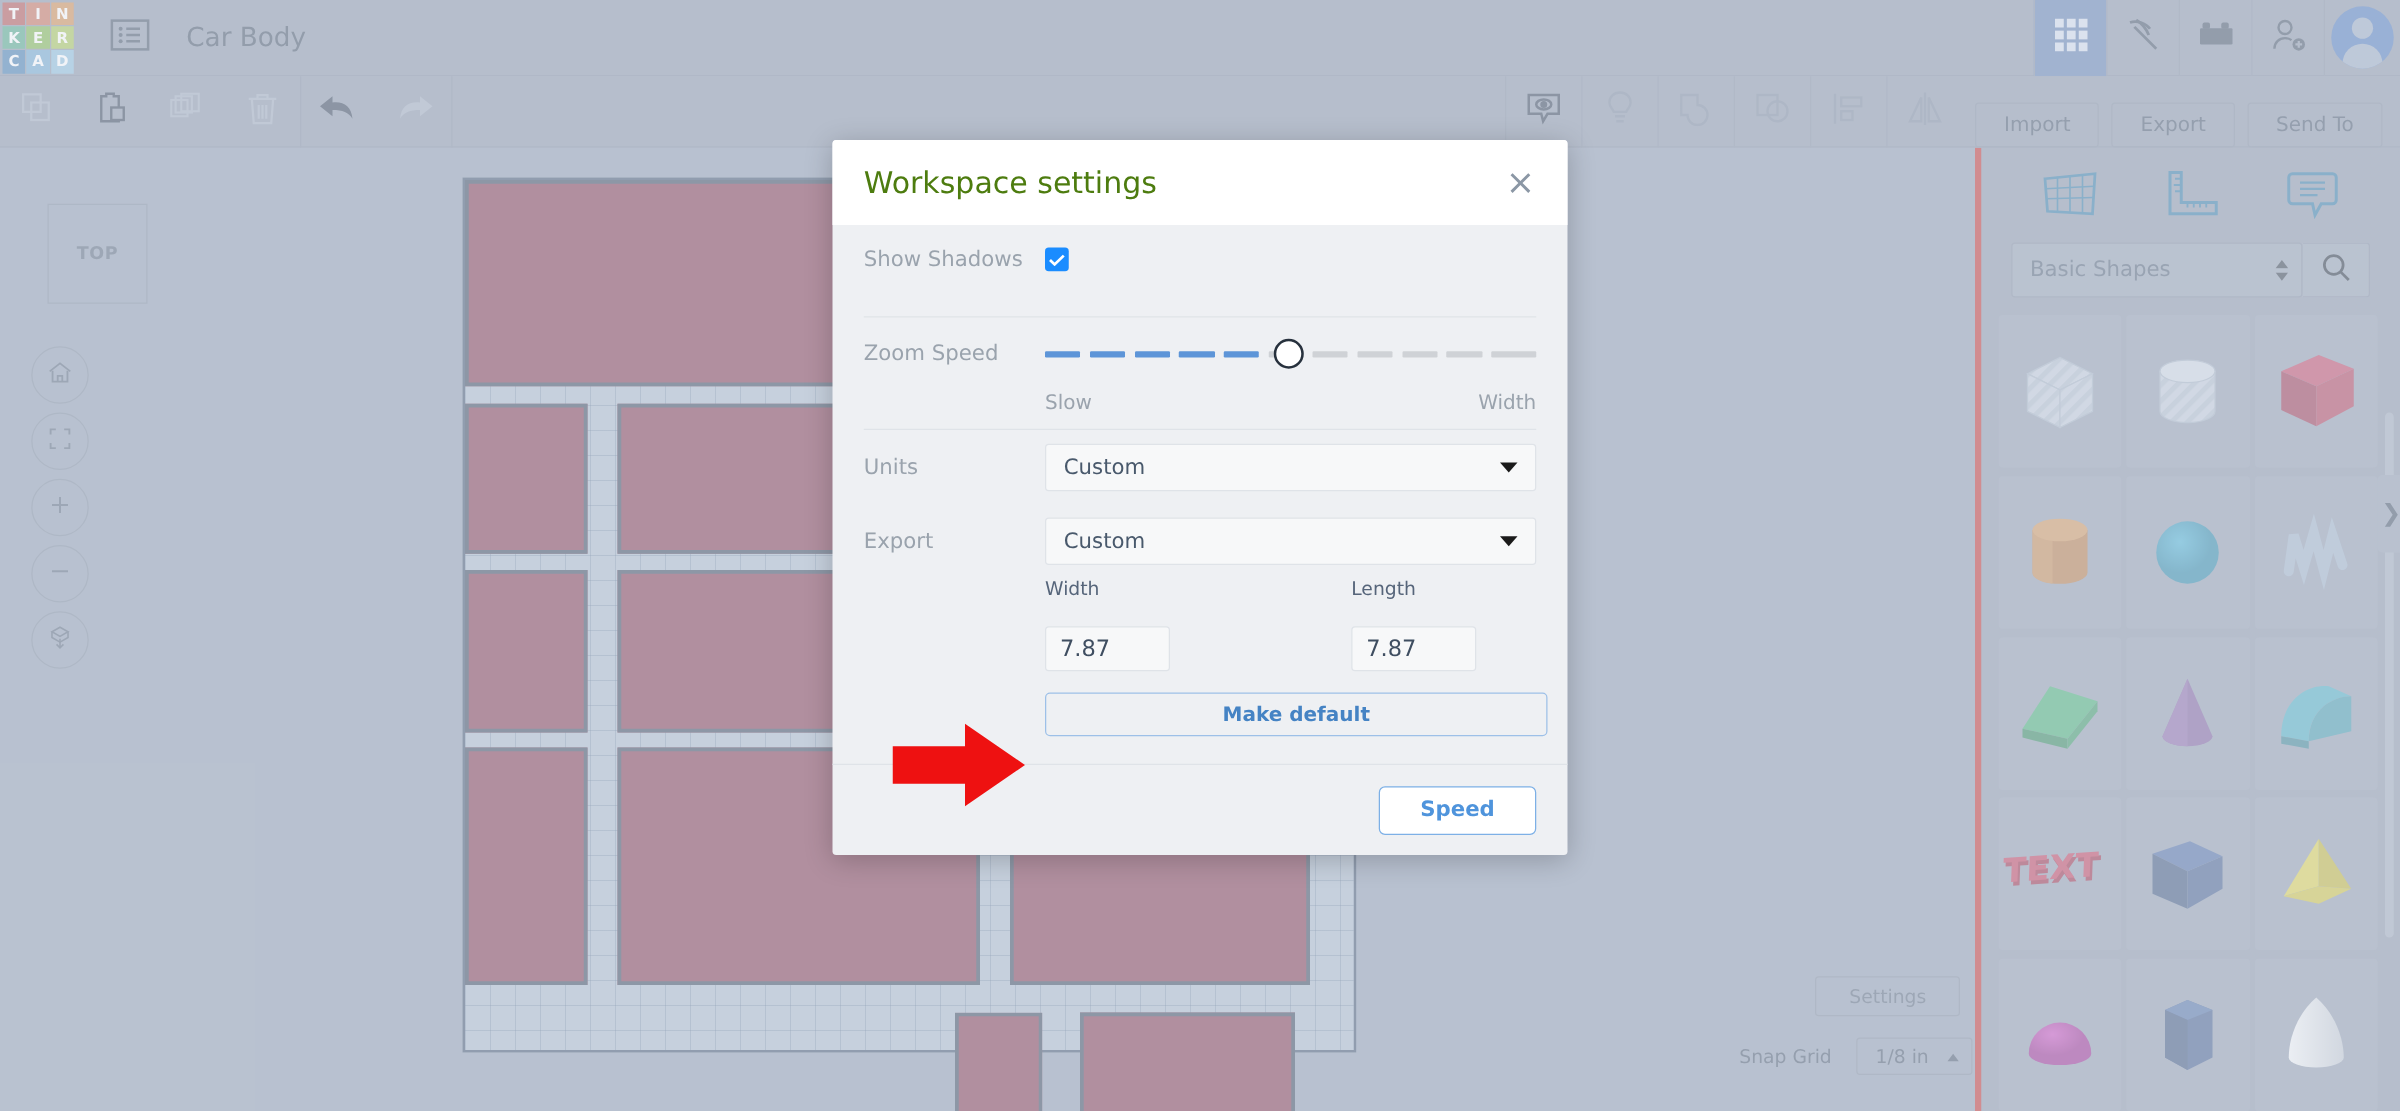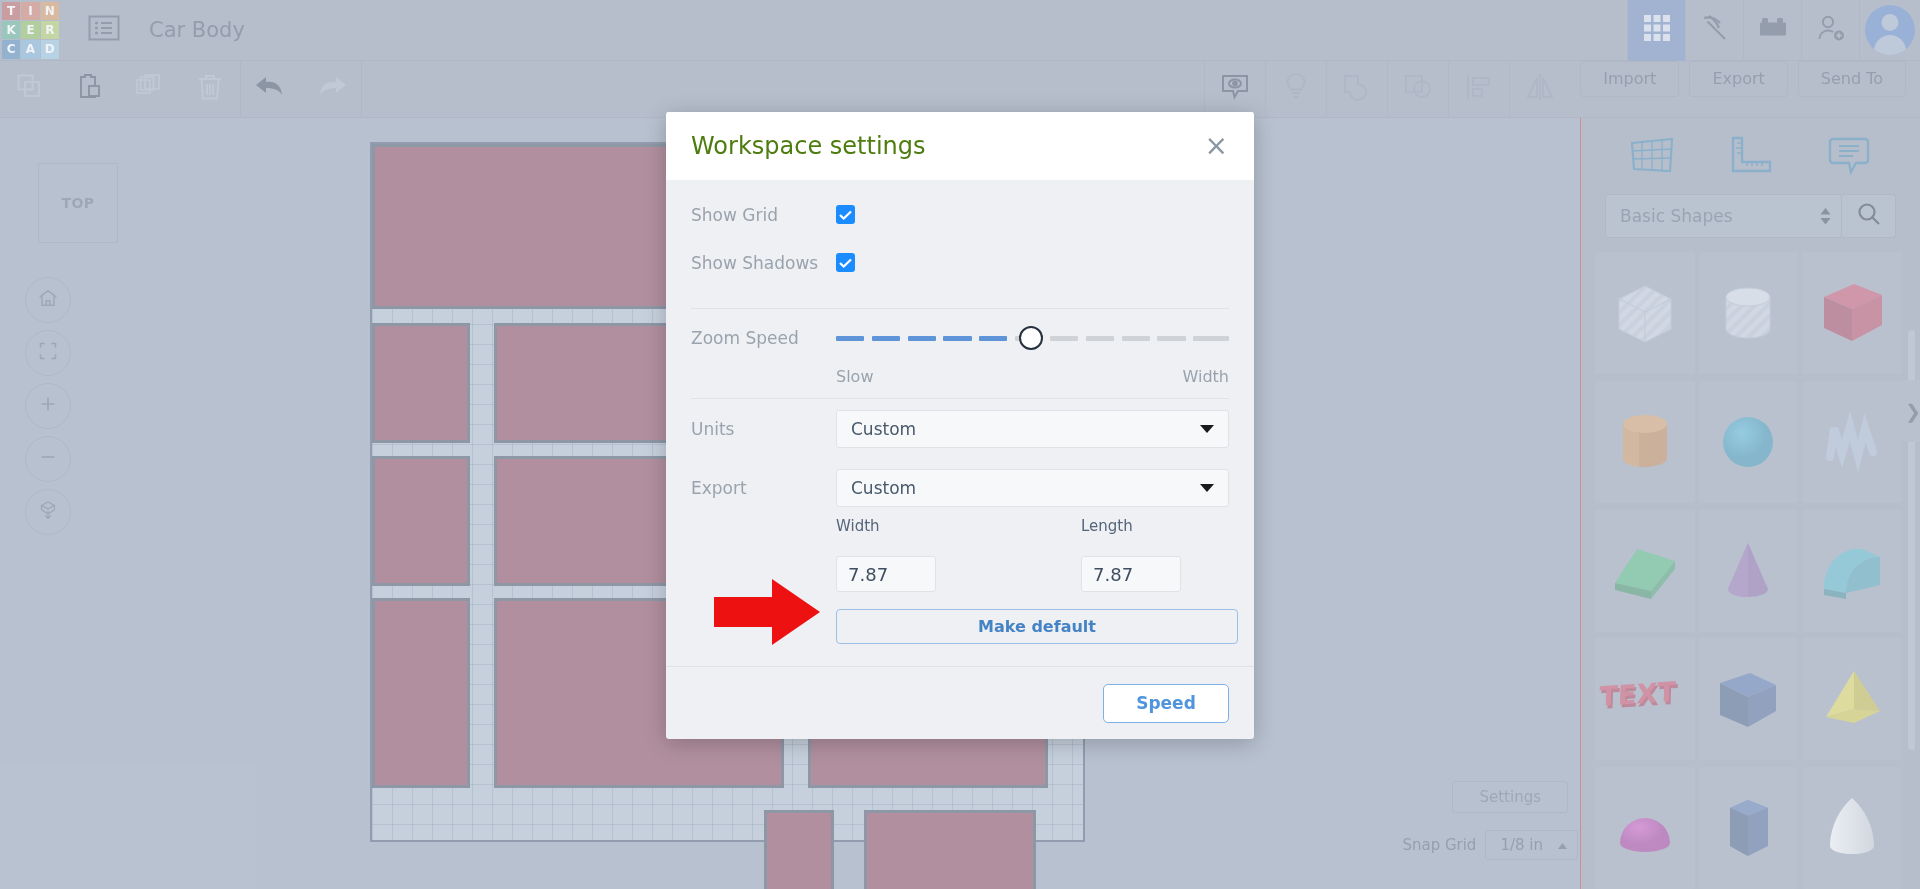--- a/index.html
+++ b/index.html
@@ -79,21 +79,21 @@
   
   .toolbar {
     position: absolute; left: 0; top: 61px; width: 1920px; height: 57px;
     background: #7d8aa0; display: flex; align-items: center; z-index: 5;
     border-bottom: 1px solid #6f7d94;
   }
   .tb-btn {
     width: 60px; height: 57px; display: flex; align-items: center; justify-content: center;
   }
   .tb-sep { width: 1px; height: 57px; background: #6f7d94; }
-  .tb-right { margin-left: auto; display: flex; align-items: flex-start; height: 57px; }
+  .tb-right { margin-left: auto; display: flex; align-items: flex-end; height: 57px; }
   .tb-icon-cell {
     width: 61px; height: 57px; display: flex; align-items: center; justify-content: center;
     border-left: 1px solid #717f96;
   }
   .tb-text-btn {
     height: 36px; padding: 0 22px; margin-left: 10px;
     display: flex; align-items: center; justify-content: center;
     border: 1px solid #6e7c93; border-radius: 3px;
     color: #33465e; font-size: 16px; background: transparent;
   }
@@ -106,21 +106,21 @@
     color: #46586f; font-size: 14px; font-weight: bold; letter-spacing: .5px;
   }
   .circle-btn {
     position: absolute; left: 25px; width: 46px; height: 46px; border-radius: 50%;
     border: 1px solid #6c7c93; display: flex; align-items: center; justify-content: center;
   }
 
   
   .rpanel {
     position: absolute; right: 0; top: 118px; width: 340px; height: 771px;
-    background: #7d8aa0; border-left: 1px solid #b91c1c;
+    background: #7d8aa0; border-left: 5px solid #b91c1c;
   }
   .rpanel-icons { display: flex; justify-content: space-around; padding: 14px 22px 10px; }
   .rp-icon { width: 74px; height: 52px; display: flex; align-items: center; justify-content: center; }
   .search-row { display: flex; padding: 0 24px; gap: 0; }
   .shapes-select {
     flex: 1; height: 44px; background: #8694a9; border: 1px solid #6f7d94; border-radius: 3px;
     display: flex; align-items: center; padding: 0 10px 0 14px;
     color: #3d5068; font-size: 17px; position: relative;
   }
   .stepper { margin-left: auto; display: flex; flex-direction: column; gap: 3px; }
@@ -149,21 +149,21 @@
   }
 
   
   .settings-btn {
     position: absolute; right: 352px; bottom: 76px;
     height: 32px; padding: 0 26px; border: 1px solid #6e7c93; border-radius: 3px;
     display: flex; align-items: center; color: #46586f; font-size: 15px;
   }
   .snap-row {
     position: absolute; right: 342px; bottom: 29px;
-    display: flex; align-items: center; gap: 9px;
+    display: flex; align-items: center; gap: 20px;
   }
   .snap-label { color: #33465e; font-size: 15px; }
   .snap-select {
     height: 30px; padding: 0 9px 0 14px; border: 1px solid #6e7c93; border-radius: 3px;
     display: flex; align-items: center; gap: 14px; color: #33465e; font-size: 15px;
   }
 
   
   .overlay {
     position: absolute; left: 0; top: 0; width: 1920px; height: 889px;
@@ -703,28 +703,20 @@
 
   <div class="overlay"></div>
 
   <div class="dialog">
     <div class="dlg-head">
       <div class="dlg-title">Workspace settings</div>
       <div class="dlg-close">×</div>
     </div>
 
     <div class="dlg-body">
-      <div class="row" style="padding-top:14px;">
-        <div class="row-label">Show Grid</div>
-        <div class="cb">
-          <svg width="13" height="10" viewBox="0 0 13 10">
-              <path d="M1 5 L4.7 8.5 L12 1.5" stroke="#fff" stroke-width="2.2" fill="none"></path>
-            </svg>
-        </div>
-      </div>
 
       <div class="row">
         <div class="row-label">Show Shadows</div>
         <div class="cb">
           <svg width="13" height="10" viewBox="0 0 13 10">
               <path d="M1 5 L4.7 8.5 L12 1.5" stroke="#fff" stroke-width="2.2" fill="none"></path>
             </svg>
         </div>
       </div>
 

